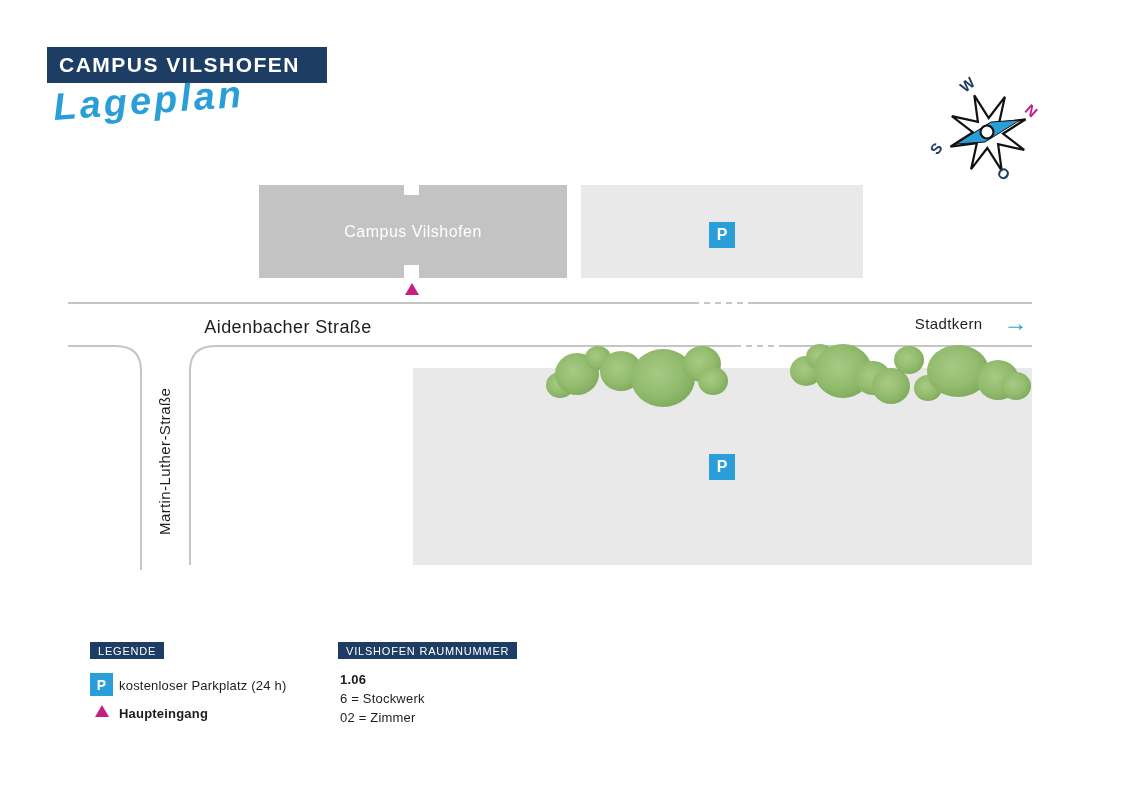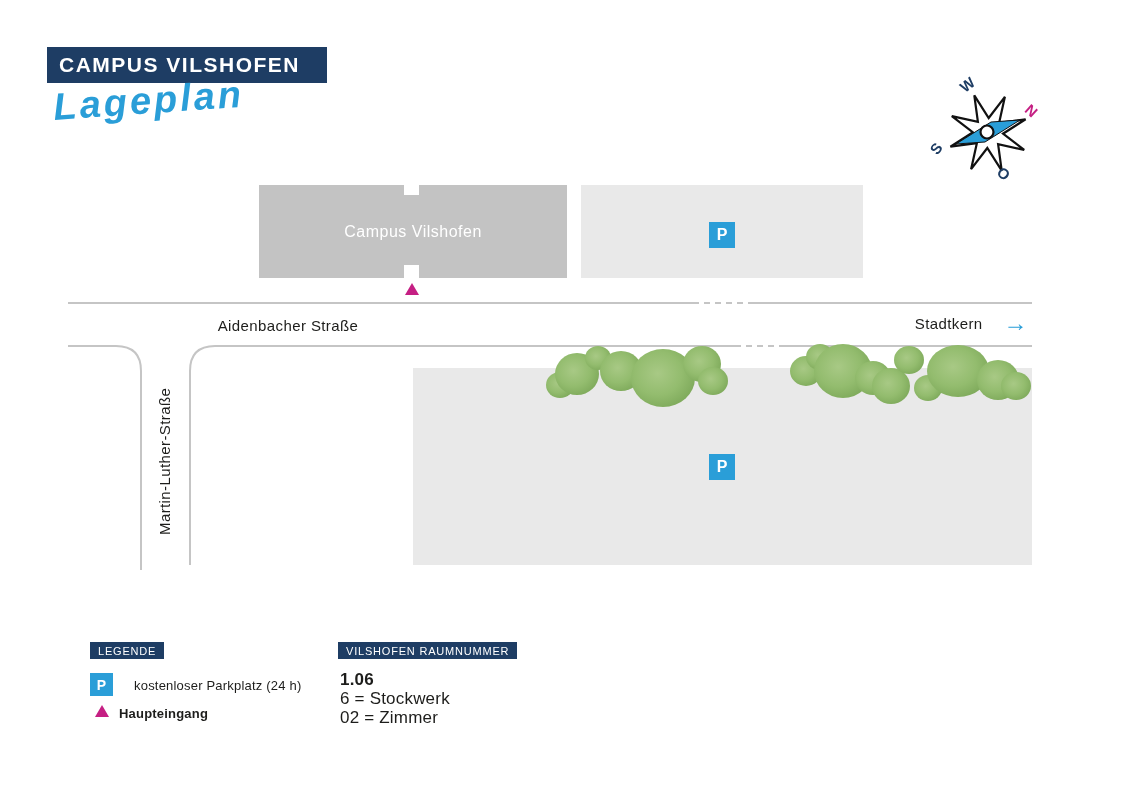--- a/index.html
+++ b/index.html
@@ -51,21 +51,21 @@
 
   .entrance-triangle{
     width:0;height:0;
     border-left:7px solid transparent;border-right:7px solid transparent;
     border-bottom:12px solid #c51f83;
   }
   .entrance-main{left:405px;top:283px;}
 
   .street-label-h{
     left:160px;top:317px;width:256px;text-align:center;
-    font-size:15px;letter-spacing:0.4px;
+    font-size:18px;letter-spacing:0.4px;
   }
   .stadtkern-wrap{
     top:314px;right:95px;display:flex;align-items:center;gap:21px;
     font-size:15px;letter-spacing:0.4px;
   }
   .arrow-right{color:#2a9ed8;font-size:24px;line-height:18px;font-weight:700;}
   .street-label-v{
     left:156px;top:366px;height:190px;
     writing-mode:vertical-rl;transform:rotate(180deg);
     font-size:15px;letter-spacing:0.4px;text-align:center;
@@ -76,26 +76,26 @@
     background:#1e3d64;color:#fff;font-size:11px;font-weight:400;
     letter-spacing:0.8px;padding:3px 8px 2px 8px;display:inline-block;
   }
   .legend-title{left:90px;top:642px;}
   .legend-p{
     left:90px;top:673px;width:23px;height:23px;background:#2a9ed8;color:#fff;
     display:flex;align-items:center;justify-content:center;
     font-size:14px;font-weight:700;
   }
   .legend-item-label{font-size:13px;letter-spacing:0.2px;}
-  .legend-label-1{left:134px;top:678px;}
+  .legend-label-1{left:119px;top:678px;}
   .legend-triangle{left:95px;top:705px;}
   .legend-label-2{left:119px;top:706px;font-weight:bold;}
 
   .beispiel-title{left:338px;top:642px;}
-  .beispiel-lines{left:340px;top:670px;font-size:17px;line-height:19px;letter-spacing:0.2px;}
+  .beispiel-lines{left:340px;top:670px;font-size:13px;line-height:19px;letter-spacing:0.2px;}
   .beispiel-lines .line-0{font-weight:700;}
 
   .svg-layer{left:0;top:0;z-index:1;pointer-events:none;}
   .above{z-index:2;}
 </style>
 </head>
 <body>
 
 <div class="abs title-box">
   <span>CAMPUS VILSHOFEN</span>

